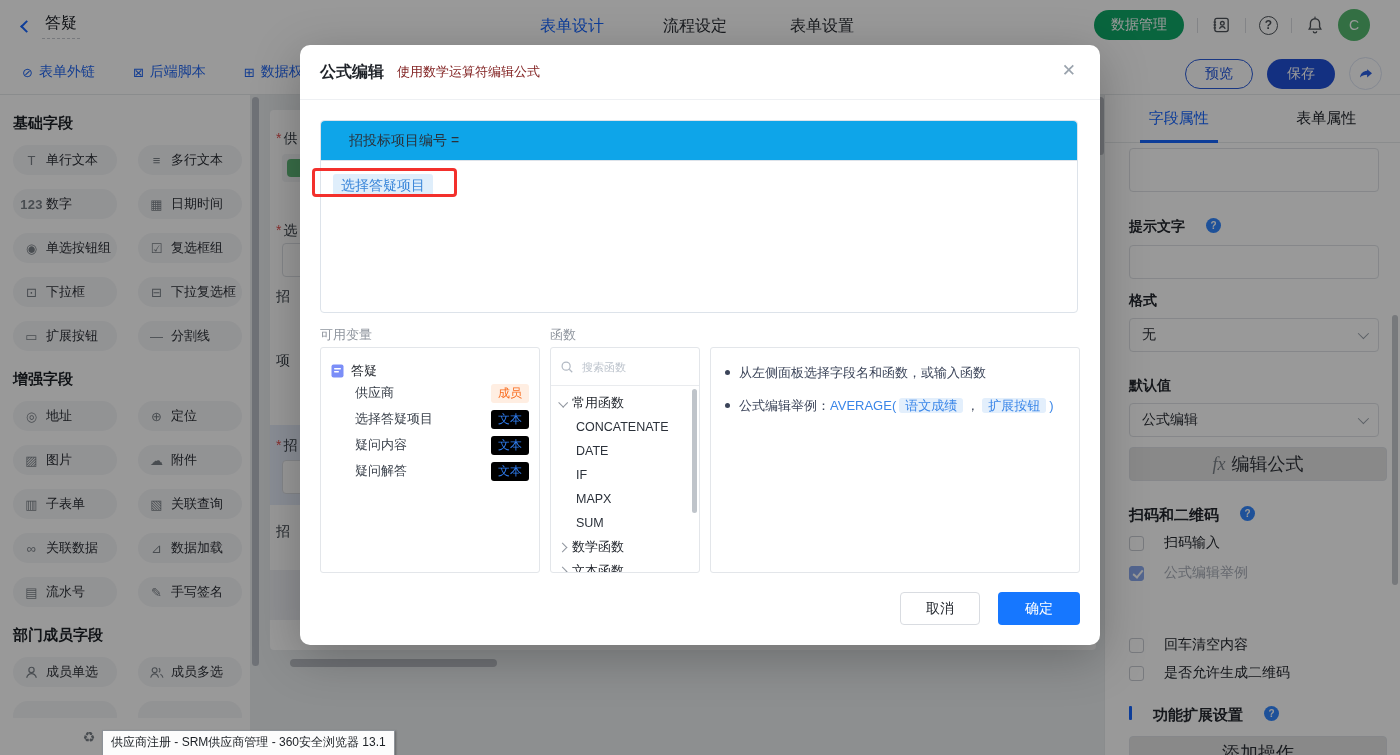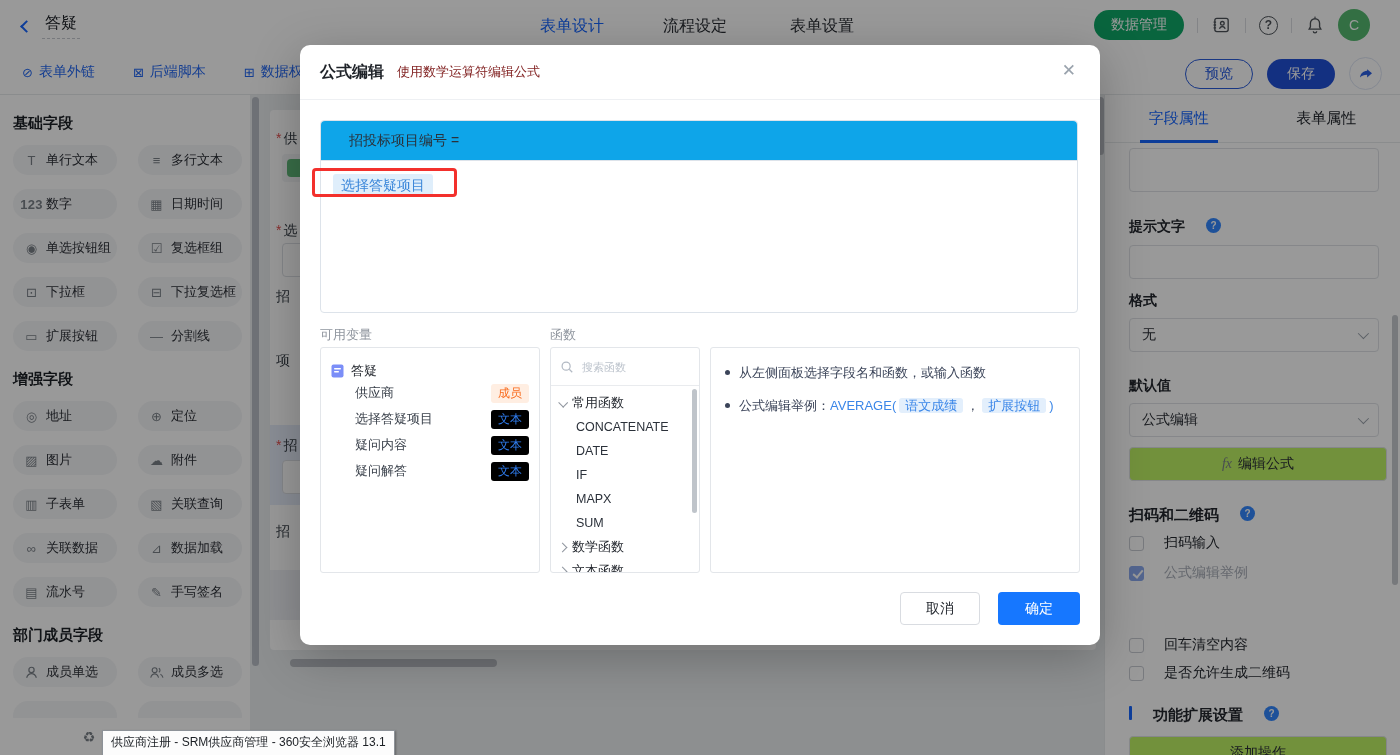--- a/index.html
+++ b/index.html
@@ -67,22 +67,22 @@
   .rp-select{position:absolute;left:24px;width:250px;height:34px;border:1px solid #dfe2e7;border-radius:4px;background:#fff;
              display:flex;align-items:center;justify-content:space-between;padding:0 12px;font-size:14px;color:#2b2f36;cursor:pointer}
   .rp-select.disabled{color:#b7bdc7;background:#fbfcfd;cursor:default}
   .caret{width:8px;height:8px;border-right:1.5px solid #9aa1ab;border-bottom:1.5px solid #9aa1ab;transform:rotate(45deg) translateY(-2px)}
   .cbrow{position:absolute;left:24px;display:flex;align-items:center;gap:20px;font-size:14px;color:#23272e;cursor:pointer}
   .cbrow.disabled{color:#a9aeb8}
   .cbox{width:15px;height:15px;border:1px solid #c8ccd3;border-radius:3px;background:#fff;flex:none;position:relative}
   .cbox.checked{background:#8aa9ee;border-color:#8aa9ee}
   .cbox.checked::after{content:"";position:absolute;left:4.5px;top:1.5px;width:4px;height:8px;border-right:2px solid #fff;border-bottom:2px solid #fff;transform:rotate(40deg)}
   .blue-bar{width:3px;height:14px;background:#1766ff;border-radius:1px}
-  .rp-btn{position:absolute;left:24px;width:258px;height:34px;border:1px solid #dfe2e7;border-radius:4px;background:#bef264;
-          display:flex;align-items:center;justify-content:center;gap:6px;font-size:14px;color:#2b2f36;cursor:pointer}
+  .rp-btn{position:absolute;left:24px;width:258px;height:34px;border:1px solid #dfe2e7;border-radius:4px;background:#e5e5e5;
+          display:flex;align-items:center;justify-content:center;gap:6px;font-size:18px;color:#2b2f36;cursor:pointer}
   .fx-glyph{font-family:"Liberation Serif",serif;font-style:italic;color:#7a8188}
   .rp-scroll{position:absolute;right:2px;top:220px;width:6px;height:270px;background:#c6cacf;border-radius:3px}
 
   
   .overlay{position:absolute;inset:0;background:rgba(0,0,0,0.4);z-index:50}
   .modal{position:absolute;left:300px;top:45px;width:800px;height:600px;background:#fff;border-radius:10px;z-index:60;box-shadow:0 12px 48px rgba(0,0,0,.25)}
   .m-head{position:absolute;top:0;left:0;width:100%;height:55px;border-bottom:1px solid #eef0f3;display:flex;align-items:center;gap:13px;padding:0 20px}
   .m-title{font-size:16px;font-weight:bold;color:#1f2329}
   .m-sub{font-size:13px;color:#7f1d1d}
   .m-close{position:absolute;right:24px;top:17px;font-size:17px;color:#9aa3ad;cursor:pointer;line-height:1}

